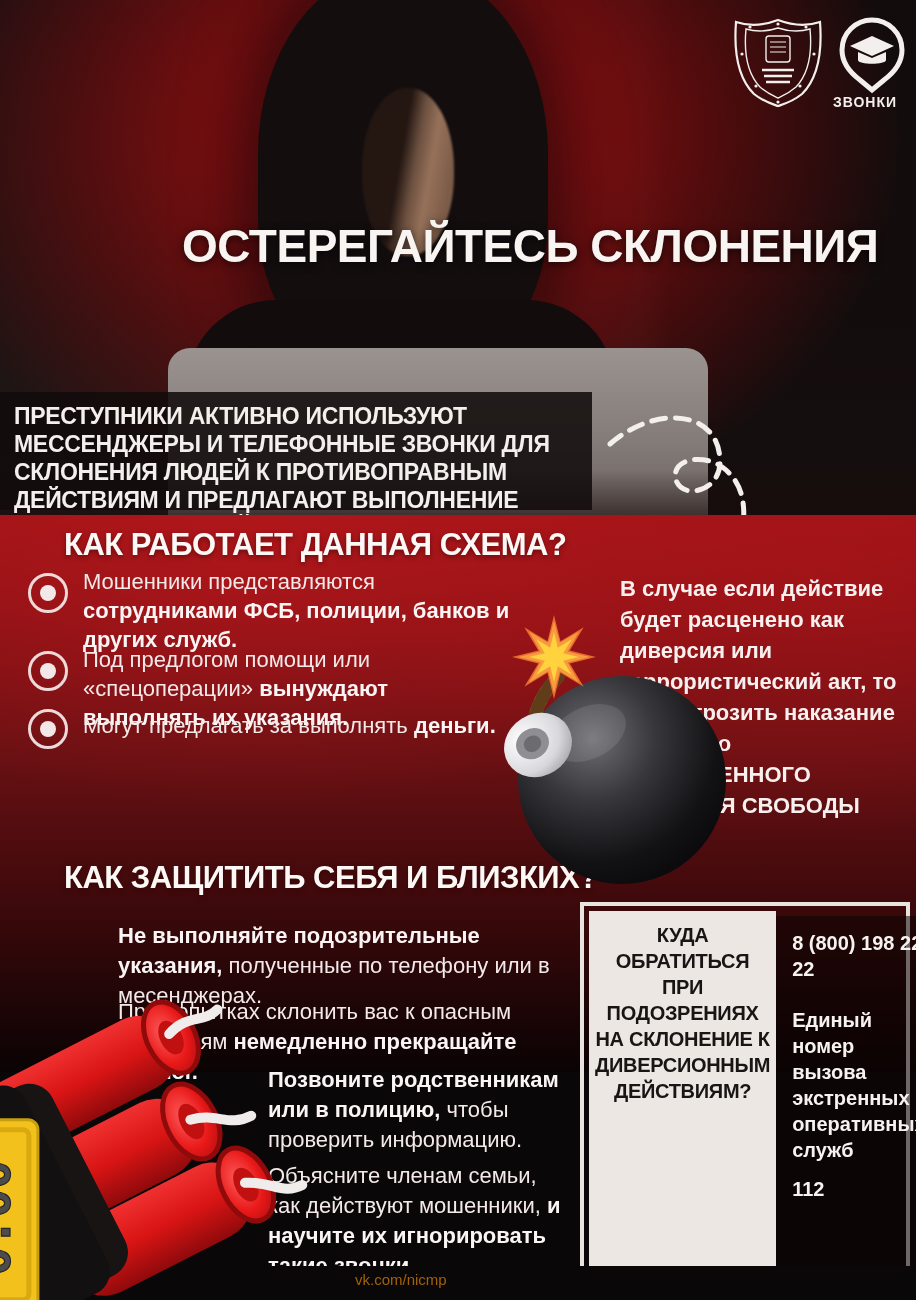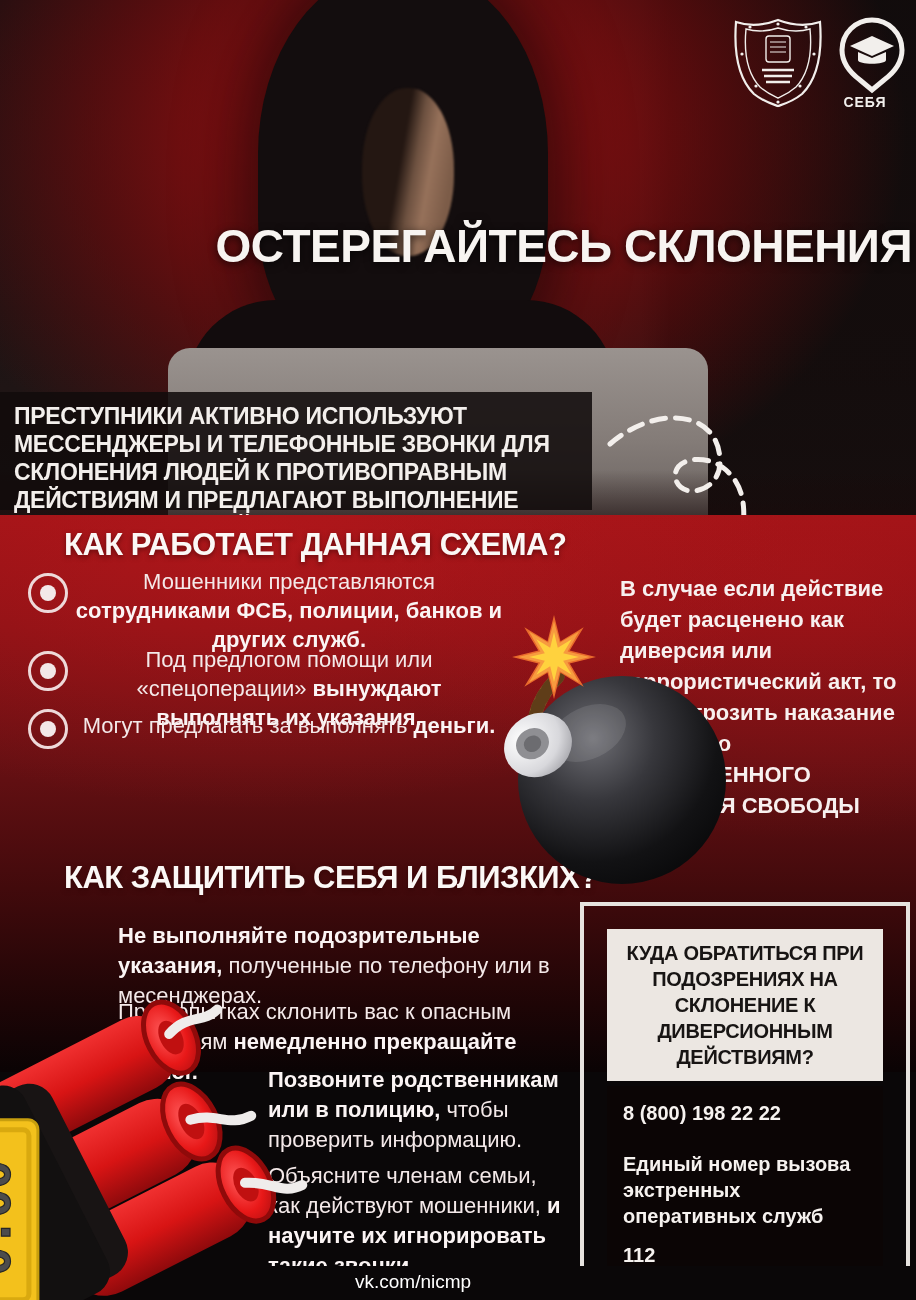--- a/index.html
+++ b/index.html
@@ -24,21 +24,21 @@
     background:linear-gradient(180deg,#9a938f 0%,#847c78 55%,#6b6360 100%);
     border-radius:22px 22px 0 0;}
   .desk-shade{left:0;top:470px;width:916px;height:45px;background:linear-gradient(180deg,rgba(20,10,10,0),rgba(25,10,10,.55));}
 
   
   .logos{right:8px;top:14px;width:176px;height:96px;}
   .nicmp-label{position:absolute;right:8px;top:80px;width:70px;text-align:center;
     font-size:14px;font-weight:700;letter-spacing:1px;color:#f2efec;}
 
   
-  .title{left:182px;top:220px;width:730px;text-align:right;
+  .title{left:182px;top:220px;width:730px;text-align:left;
     font-size:46px;line-height:53px;font-weight:700;letter-spacing:-0.5px;
     color:#f7f4f1;text-shadow:0 2px 8px rgba(0,0,0,.65);}
 
   
   .intro{left:0;top:392px;width:592px;height:118px;background:rgba(17,11,11,.87);
     box-sizing:border-box;padding:10px 12px 10px 14px;
     font-size:23px;line-height:28px;font-weight:700;color:#f3efec;letter-spacing:-0.3px;}
 
   
   .arrow{left:608px;top:396px;width:170px;height:180px;}
@@ -52,50 +52,50 @@
 
   .sec-head{font-size:31px;font-weight:800;letter-spacing:-0.5px;color:#fbf8f6;
     text-shadow:0 2px 5px rgba(40,0,0,.5);}
   .head-scheme{left:64px;top:12px;}
   .head-protect{left:64px;top:345px;}
 
   .bullet{display:flex;align-items:flex-start;}
   .target{flex:0 0 34px;width:34px;height:34px;border:3px solid #eeD9d9;border-radius:50%;
     display:flex;align-items:center;justify-content:center;margin-right:0;}
   .target::after{content:'';width:16px;height:16px;border-radius:50%;background:#f3e8e8;}
-  .btext{margin-left:6px;width:430px;font-size:22px;line-height:29px;color:#f4e9e9;text-align:center;}
+  .btext{margin-left:15px;width:430px;font-size:22px;line-height:29px;color:#f4e9e9;}
   .b{font-weight:700;color:#fbf4f4;}
   .bul1{left:28px;top:52px;}  .bul1 .target{margin-top:6px;}
   .bul2{left:28px;top:130px;} .bul2 .target{margin-top:6px;}
   .bul3{left:28px;top:196px;} .bul3 .target{margin-top:-2px;}
   .bul4{left:28px;top:252px;} .bul4 .target{margin-top:26px;}
 
   .warning{left:620px;top:58px;width:288px;font-size:22px;line-height:31px;
     font-weight:700;color:#f8f0ef;}
 
   .protect-item{font-size:22px;line-height:30px;color:#f4e9e9;}
   .pi1{left:118px;top:406px;width:450px;}
   .pi2{left:118px;top:482px;width:450px;}
   .pi3{left:268px;top:550px;width:300px;}
   .pi4{left:268px;top:646px;width:305px;}
 
   
   .panel{left:580px;top:387px;width:330px;height:388px;box-sizing:border-box;
-    border:4px solid #e7e3df;padding:23px;display:flex;flex-direction:column;}
+    border:4px solid #e7e3df;padding:5px;display:flex;flex-direction:row;}
   .panel-head{background:#ece7e2;color:#181514;text-align:center;
     font-size:20px;line-height:26px;font-weight:800;padding:11px 6px;letter-spacing:-0.3px;}
   .panel-body{margin-top:5px;flex:1;background:rgba(12,4,4,.55);
     box-sizing:border-box;padding:14px 8px 10px 16px;}
   .entry{font-size:20px;line-height:26px;font-weight:700;color:#f6f2ef;}
   .e1{margin-bottom:15px;} .e2{margin-bottom:25px;} .e3{margin-bottom:13px;}
   .e4{margin-bottom:24px;}
 
   
   .footer-bar{left:0;top:1266px;width:916px;height:34px;background:#0a0708;}
-  .vk{left:355px;top:1271px;font-size:19px;color:#ffffff;}
+  .vk{left:355px;top:1271px;font-size:15px;color:#a16207;}
 
   .bomb-svg{left:492px;top:605px;width:256px;height:300px;}
   .dyn-svg{left:-16px;top:1026px;width:290px;height:278px;}
   svg{display:block;overflow:visible;}
 </style>
 </head>
 <body>
 
 <div class="poster">
 
@@ -125,21 +125,21 @@
         <circle cx="68" cy="72" r="1.6"></circle>
           <circle cx="24" cy="72" r="1.6"></circle>
           <circle cx="46" cy="88" r="1.6"></circle>
       </g>
       <g>
         <path d="M140 6 a30 30 0 0 1 30 30 c0 14 -10 24 -18 30 l-12 10 l-12 -10 c-8 -6 -18 -16 -18 -30 a30 30 0 0 1 30 -30 Z" fill="none" stroke="#f2efec" stroke-width="5"></path>
         <path d="M140 22 l22 10 l-22 10 l-22 -10 Z" fill="#f2efec"></path>
         <path d="M126 38 v8 c0 5 28 5 28 0 v-8 l-14 6 Z" fill="#f2efec"></path>
       </g>
     </svg>
-    <div class="nicmp-label">СЕБЯ</div>
+    <div class="nicmp-label">ЗВОНКИ</div>
   </div>
 
   <div class="abs title">
     <div>ОСТЕРЕГАЙТЕСЬ СКЛОНЕНИЯ</div>
   </div>
 
   <div class="abs intro">ПРЕСТУПНИКИ АКТИВНО ИСПОЛЬЗУЮТ МЕССЕНДЖЕРЫ И ТЕЛЕФОННЫЕ ЗВОНКИ ДЛЯ СКЛОНЕНИЯ ЛЮДЕЙ К ПРОТИВОПРАВНЫМ ДЕЙСТВИЯМ И ПРЕДЛАГАЮТ ВЫПОЛНЕНИЕ ОПАСНЫХ ЗАДАНИЙ.</div>
 
   <svg class="abs arrow" viewBox="0 0 170 180">
     <path d="M2 48 C 48 8 112 14 112 66 C 112 96 74 104 68 84 C 62 62 98 56 118 74 C 138 92 138 116 133 146" fill="none" stroke="#f3efec" stroke-width="5" stroke-linecap="round" stroke-dasharray="14 10"></path>

